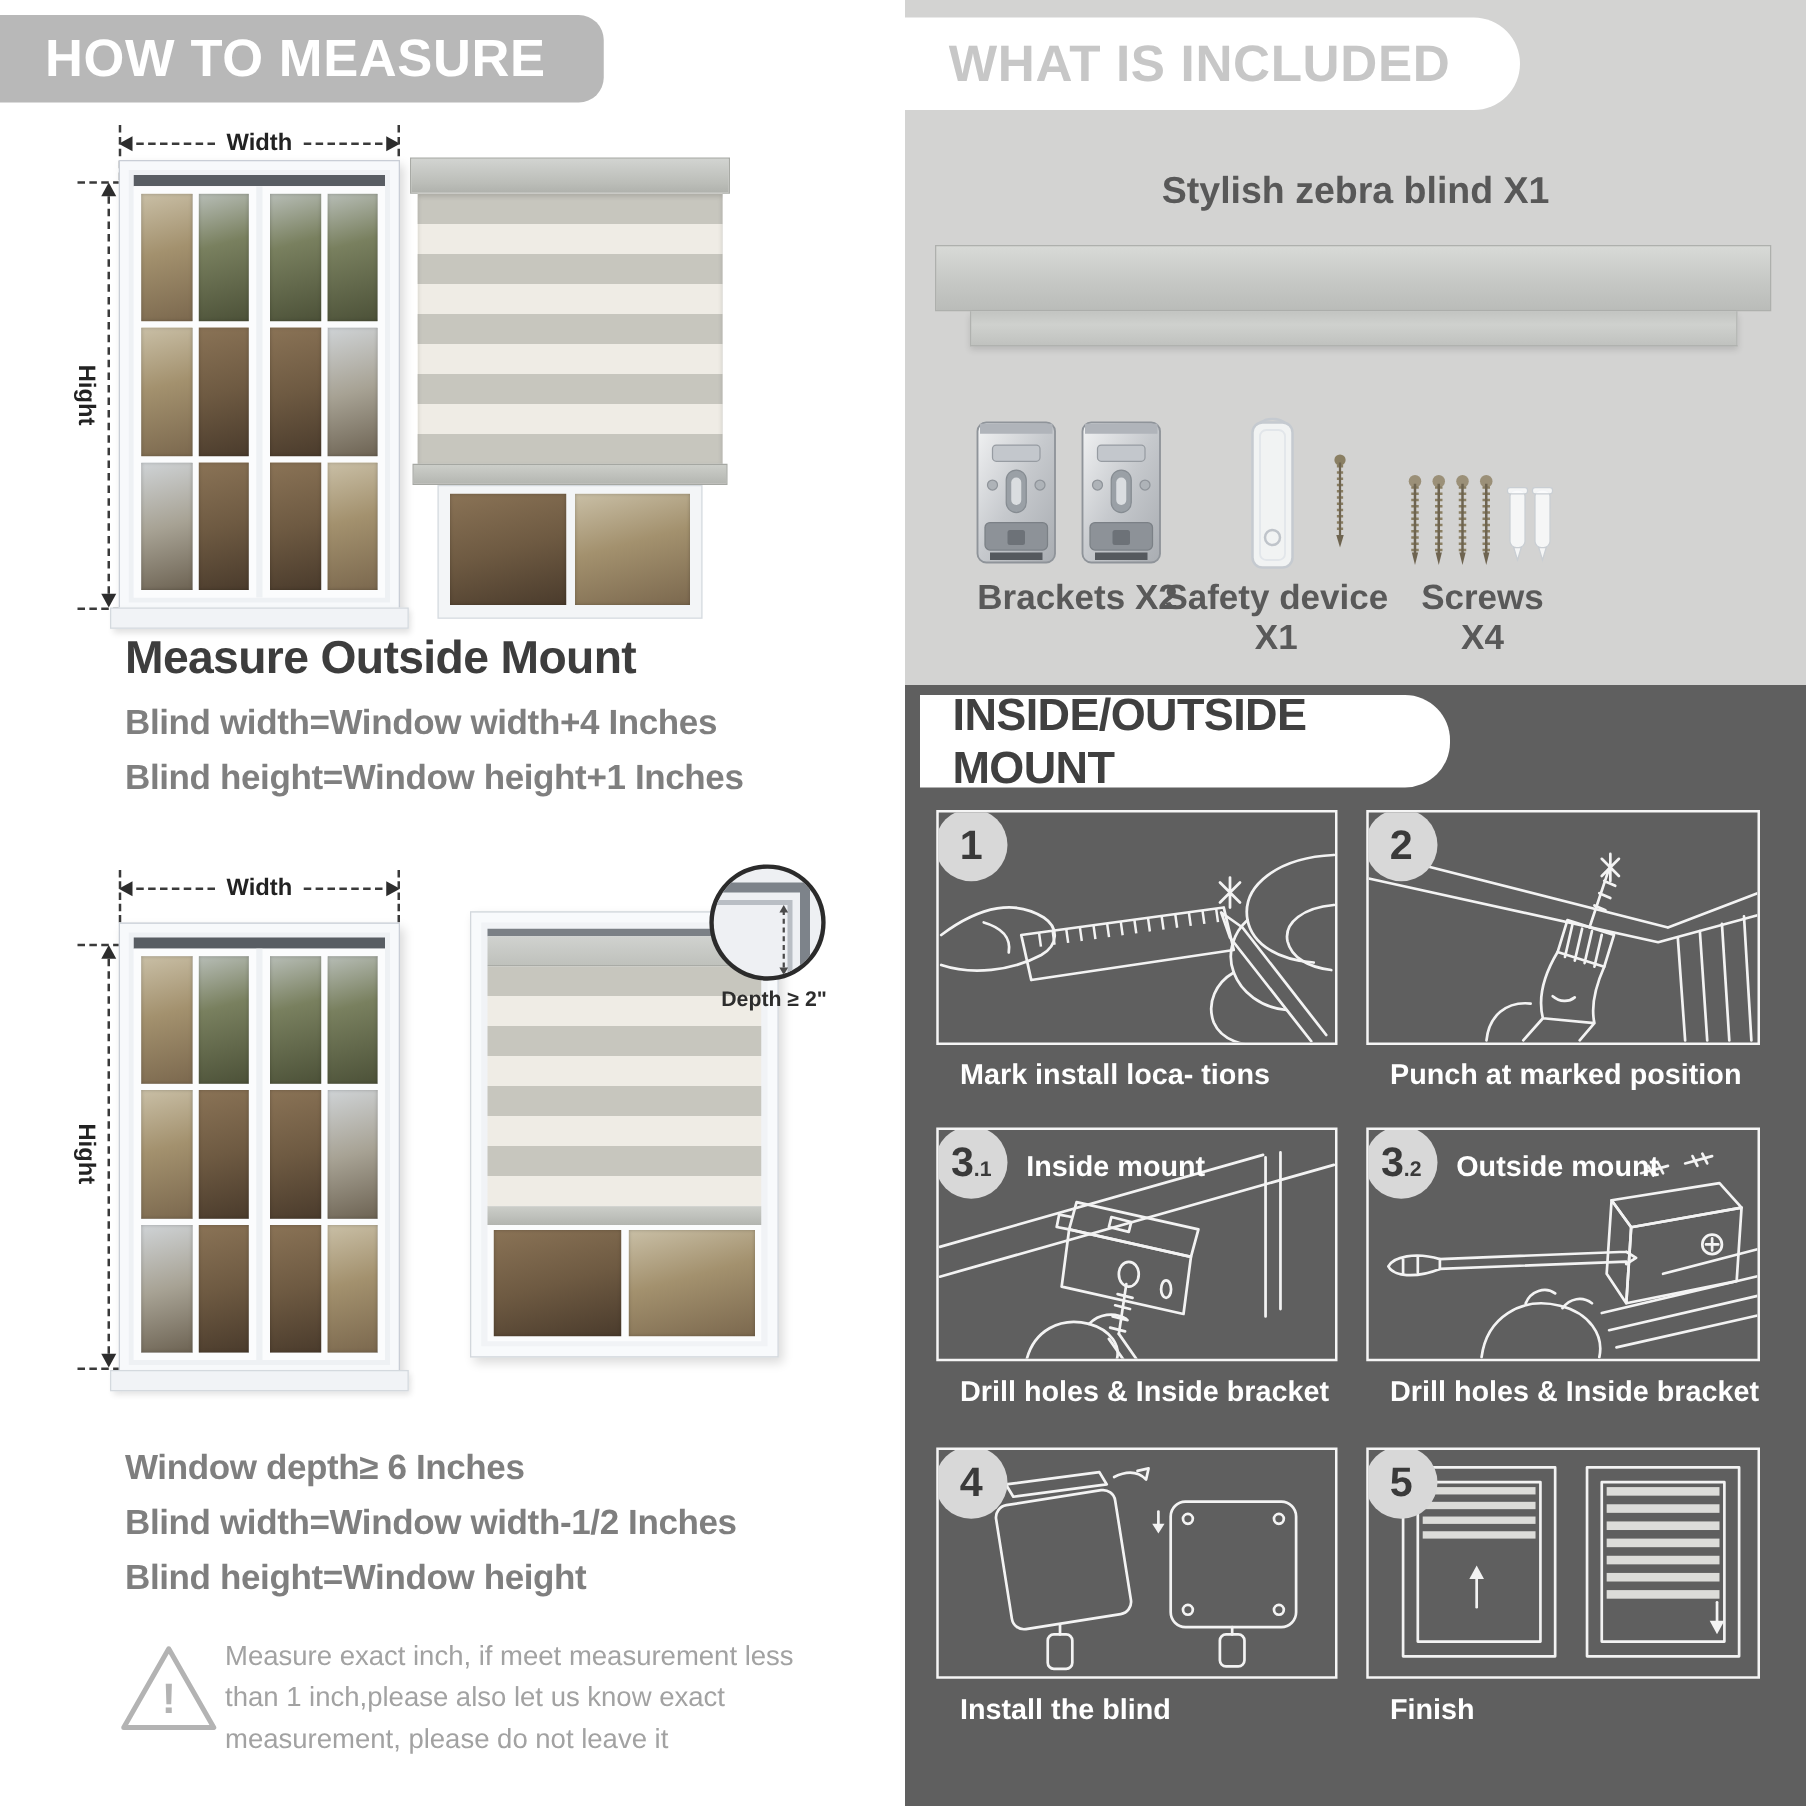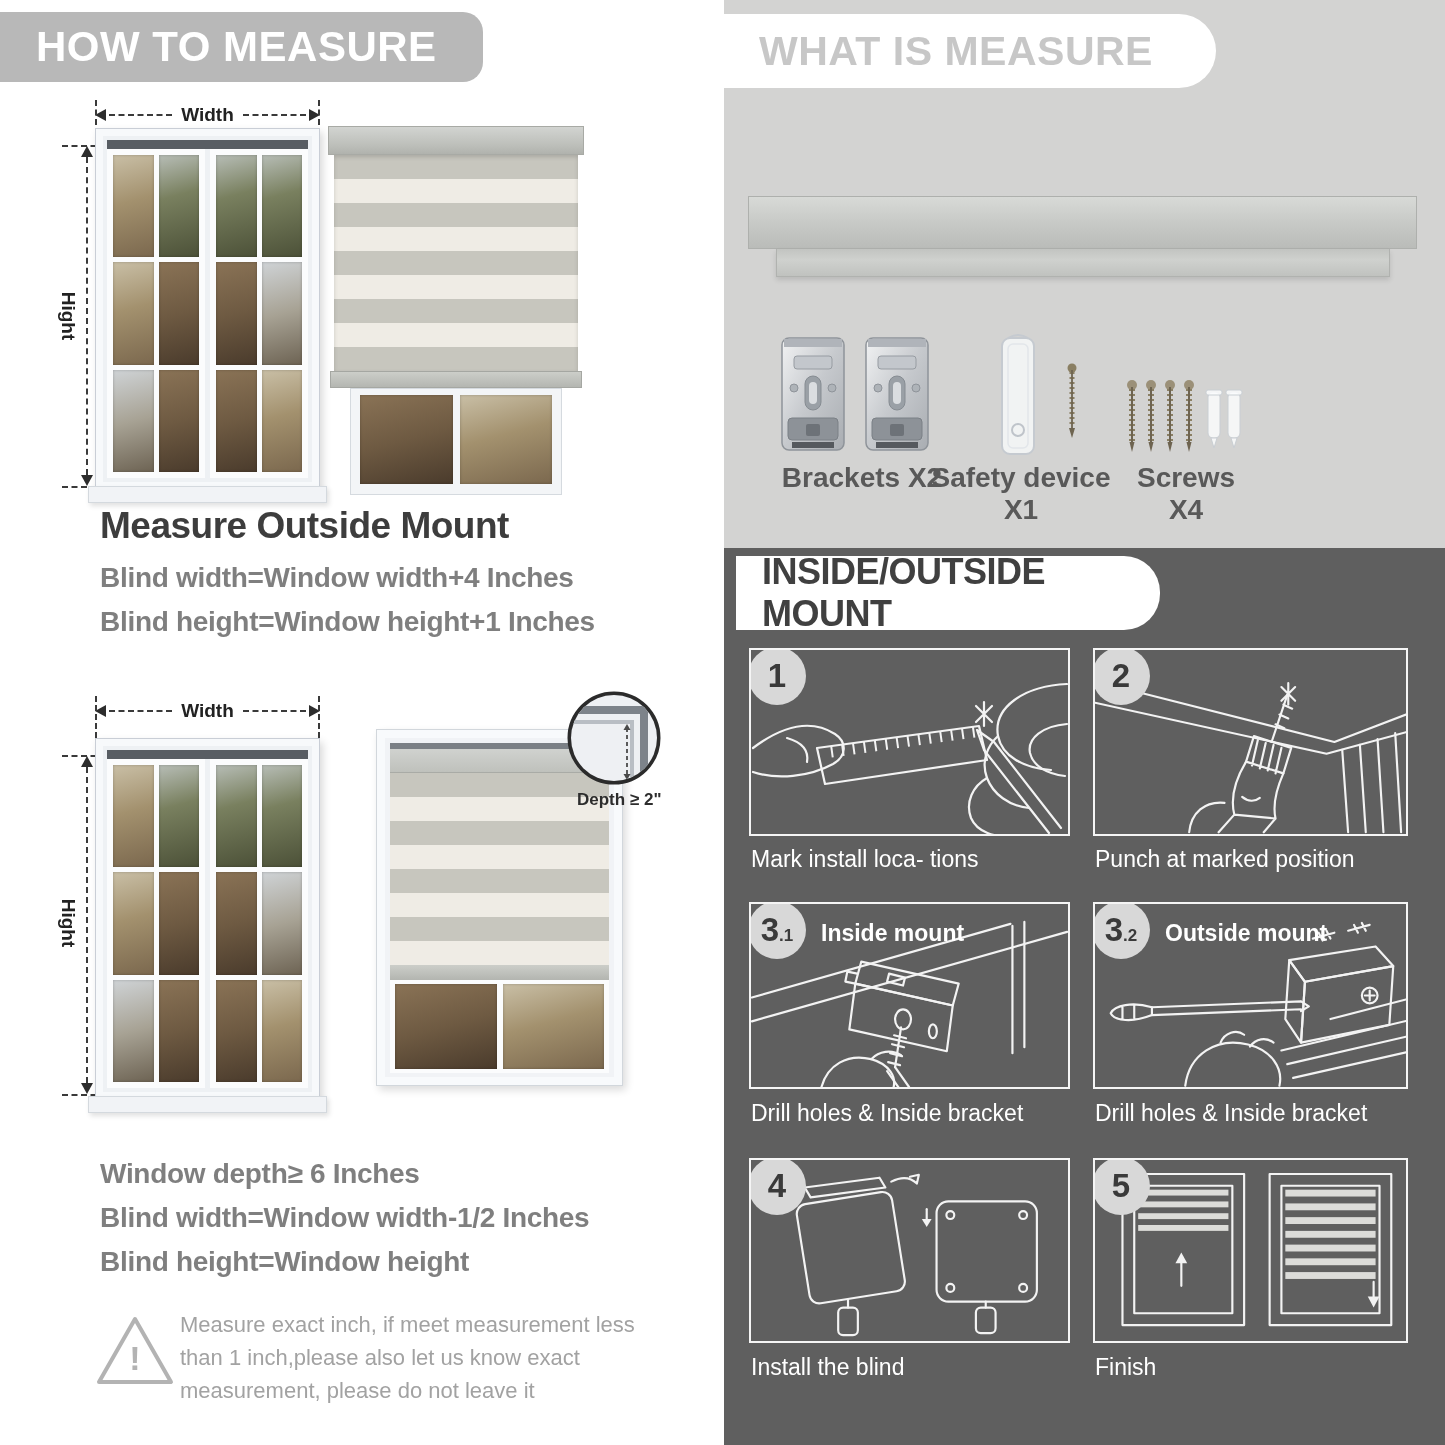--- a/index.html
+++ b/index.html
@@ -92,21 +92,21 @@
   .mount-panel{position:absolute;left:724px;top:548px;width:721px;height:1091px;background:#5f5f5f;}
   .banner-mount{position:absolute;left:12px;top:8px;width:424px;height:74px;background:#ffffff;
     border-radius:0 36px 36px 0;display:flex;align-items:center;padding-left:26px;box-sizing:border-box;}
   .banner-mount span{color:#404040;font-size:36px;font-weight:bold;letter-spacing:-.5px;}
   .step-panel{position:absolute;border:2px solid #f5f5f5;box-sizing:border-box;overflow:hidden;}
   .badge{position:absolute;top:-3px;left:-3px;width:58px;height:58px;border-radius:50%;background:#d8d8d8;
     display:flex;align-items:center;justify-content:center;color:#3a3a3a;font-weight:bold;}
   .badge .num{font-size:33px;}
   .badge .sub{font-size:17px;margin-top:12px;}
   .step-title{position:absolute;top:16px;left:70px;color:#fff;font-weight:bold;font-size:23px;white-space:nowrap;}
-  .step-caption{position:absolute;color:#fff;font-weight:normal;font-size:23px;white-space:nowrap;}
+  .step-caption{position:absolute;color:#fff;font-weight:bold;font-size:23px;white-space:nowrap;margin-left:17px;}
   .ill{position:absolute;inset:0;width:100%;height:100%;}
   .ln{fill:none;stroke:#f3f3f3;stroke-width:2.2;stroke-linecap:round;stroke-linejoin:round;}
   .ticks{stroke:#f3f3f3;stroke-width:11;stroke-dasharray:2 9;}
   .band{fill:#dcdcd9;stroke:none;}
 </style>
 </head>
 <body>
 
 <div id="canvas">
 
@@ -246,22 +246,23 @@
   <div class="formula" style="left:100px;top:1246px;">Blind height=Window height</div>
 
   <svg class="abs" style="left:92px;top:1312px;" width="86" height="80" viewBox="0 0 86 80">
     <path d="M43,7 L79,70 H7 Z" fill="none" stroke="#b3b3b3" stroke-width="4" stroke-linejoin="round"></path>
     <text x="43" y="58" text-anchor="middle" font-size="34" font-weight="bold" fill="#b3b3b3">!</text>
   </svg>
   <div class="warn-text" style="left:180px;top:1308px;">Measure exact inch, if meet measurement less than 1 inch,please also let us know exact measurement, please do not leave it</div>
 
   <div class="included-panel">
     <div class="banner-included">
-      <span>WHAT IS MEASURE</span>
-    </div>
+      <span>WHAT IS INCLUDED</span>
+    </div>
+    <div class="included-title">Stylish zebra blind X1</div>
 
     <div class="headrail-main"></div>
     <div class="headrail-lip"></div>
 
     <div class="abs" style="left:56px;top:336px;display:flex;gap:18px;">
       <svg width="66" height="118" viewBox="0 0 66 118">
         <defs>
             <linearGradient id="mg1" x1="0" y1="0" x2="1" y2="1">
           <stop offset="0" stop-color="#f2f3f4"></stop>
               <stop offset=".5" stop-color="#c6c9cd"></stop>

